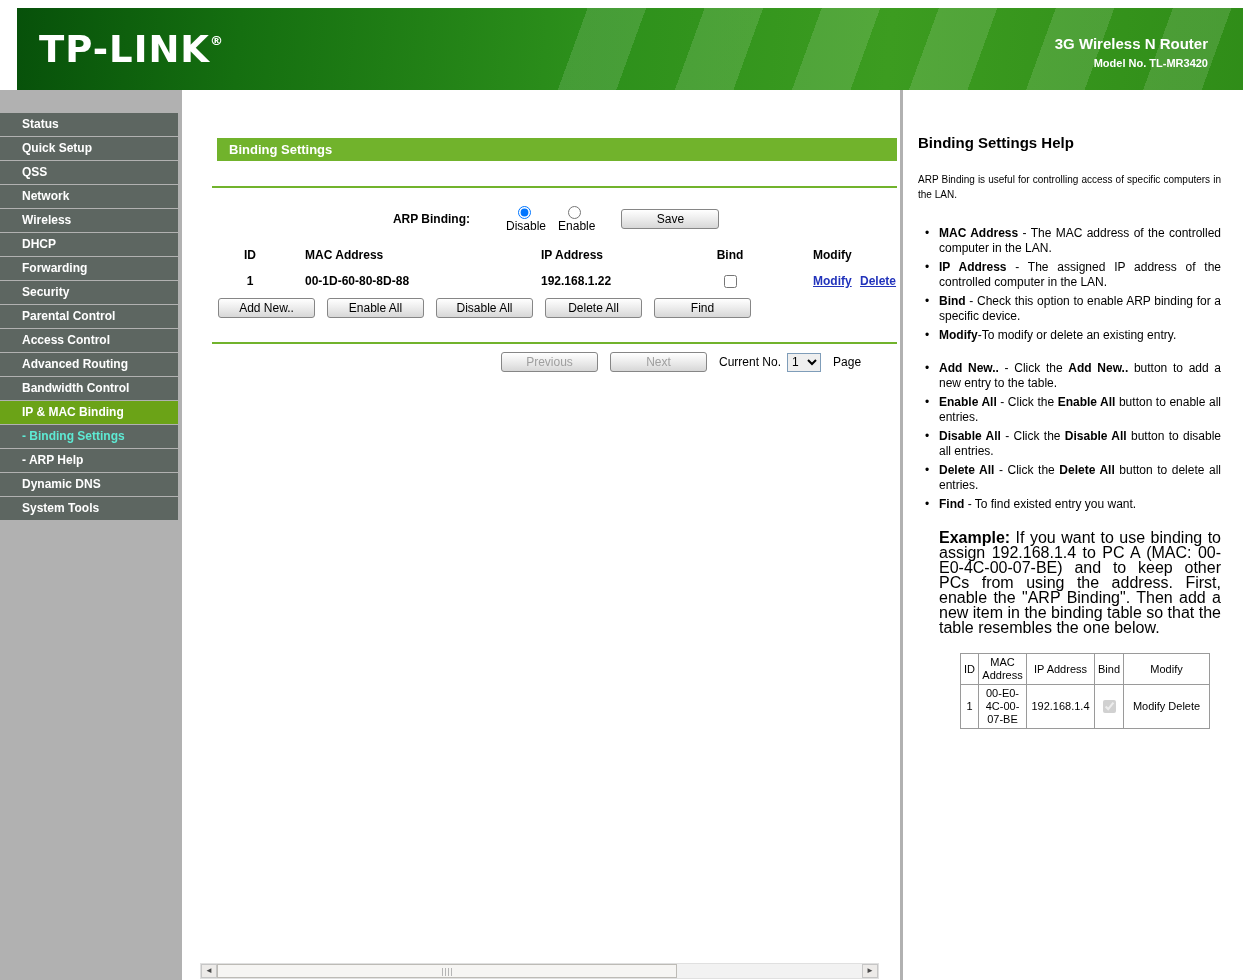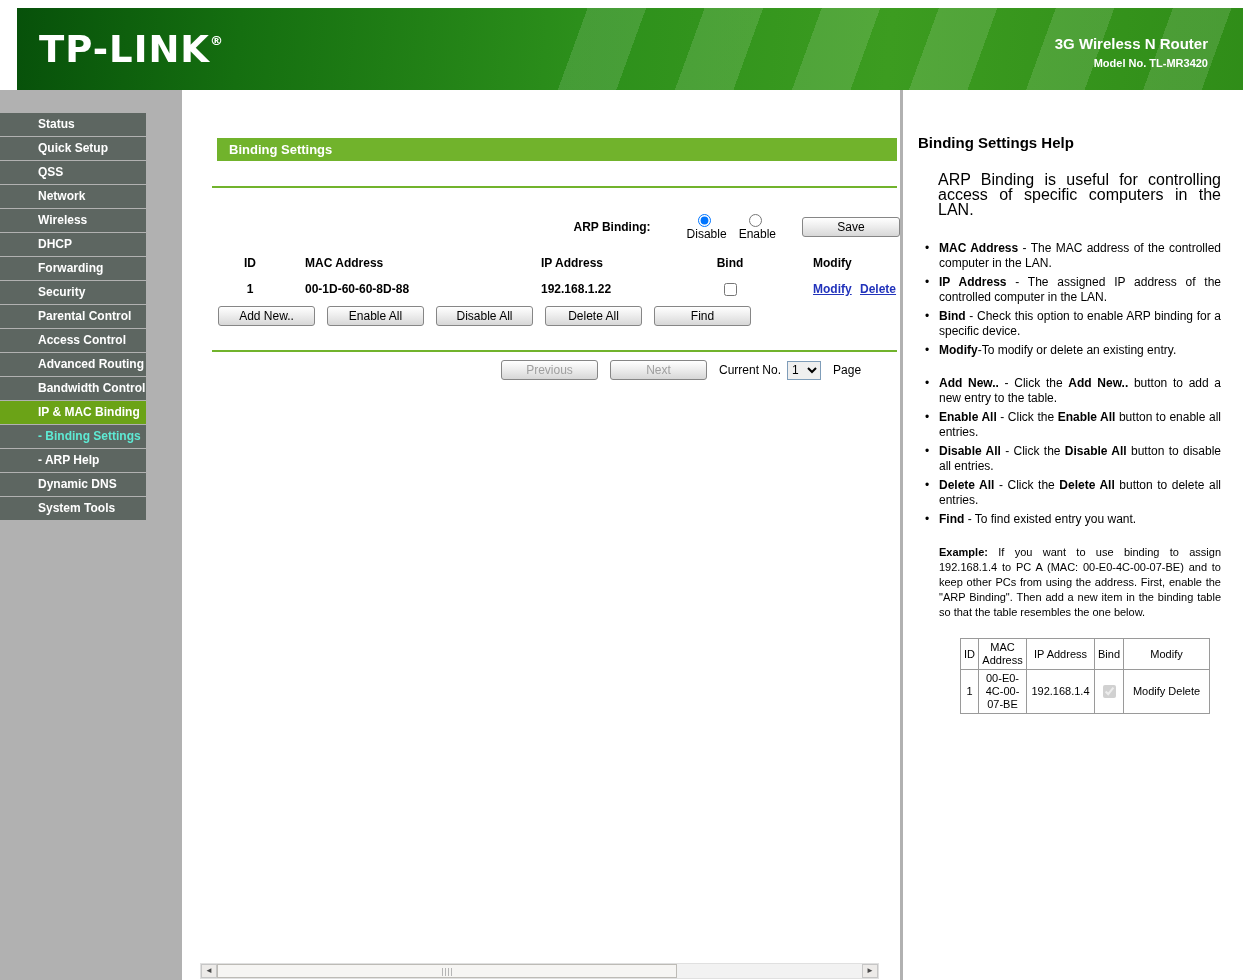--- a/index.html
+++ b/index.html
@@ -27,41 +27,41 @@
   }
   .logo sup { font-size:13px; position:relative; top:-4px; font-weight:bold; }
   .product-block { position:absolute; right:52px; top:27px; z-index:2; text-align:right; color:#fff; }
   .product-name { font-size:15px; font-weight:bold; }
   .product-model { font-size:11px; font-weight:bold; margin-top:5px; }
 
   
   .sidebar { position:absolute; top:90px; left:0; width:182px; height:890px; background:#b1b1b1; }
   .menu { padding-top:23px; }
   .menu-item {
-    width:146px; height:23px; line-height:23px; margin-bottom:1px;
+    width:178px; height:23px; line-height:23px; margin-bottom:1px;
     background:#5d6661; color:#ffffff; font-size:12px; font-weight:bold;
-    padding-left:38px; cursor:pointer; white-space:nowrap;
+    padding-left:22px; cursor:pointer; white-space:nowrap;
   }
   .menu-item.active-main { background:#6ba317; color:#ffffff; }
   .menu-item.active-sub { color:#5eead4; }
 
   
   .v-divider { position:absolute; top:90px; left:900px; width:3px; height:890px; background:#b1b1b1; }
 
   
   .main { position:absolute; top:90px; left:182px; width:718px; height:890px; background:#fff; }
   .panel-title {
     margin:48px 3px 0 35px; width:680px; height:23px; line-height:23px;
     background:#71b32c; color:#fff; font-size:13px; font-weight:bold; padding-left:12px;
   }
   .rule { margin-left:30px; width:685px; height:2px; background:#71b32c; }
   .rule1 { margin-top:25px; }
   .rule2 { margin-top:24px; }
 
-  .arp-row { margin-top:28px; height:22px; display:flex; align-items:center; font-size:12px;justify-content:flex-end; }
+  .arp-row { margin-top:20px; height:22px; display:flex; align-items:center; font-size:12px; }
   .arp-label { width:288px; text-align:right; font-weight:bold; }
   .radio-group { display:flex; align-items:center; margin-left:36px; }
   .radio-group input { margin:0 4px 0 0; }
   .radio-opt { display:flex; align-items:center; margin-right:12px;flex-direction:column; }
 
   .btn {
     height:20px; font-size:12px; font-family:inherit; color:#000;
     background:linear-gradient(#ffffff,#ececec 50%,#d7d7d7);
     border:1px solid #868686; border-radius:3px; padding:0 4px; cursor:pointer;
   }
@@ -103,27 +103,27 @@
   }
   .scroll-thumb::after {
     content:""; position:absolute; left:50%; top:3px; width:10px; height:8px; transform:translateX(-50%);
     background:repeating-linear-gradient(90deg,#b5b5b5 0 1px,transparent 1px 3px);
   }
 
   
   .help { position:absolute; top:90px; left:903px; width:340px; height:890px; background:#fff; }
   .help-inner { padding:44px 22px 0 15px; }
   .help-title { font-size:15px; font-weight:bold; }
-  .help-intro { margin-top:21px; font-size:16px; line-height:15px; text-align:justify;margin-left:20px; }
+  .help-intro { margin-top:21px; font-size:10px; line-height:15px; text-align:justify; }
   .bullets { margin-top:24px; }
   .bullet { display:flex; margin-bottom:4px; font-size:12px; line-height:15px; }
   .bullet.gap { margin-top:18px; }
   .bullet .dot { width:14px; margin-left:7px; flex:none; }
   .bullet .btxt { flex:1; text-align:justify; }
-  .example { margin:18px 0 0 21px; font-size:11px; line-height:15px; text-align:justify; }
+  .example { margin:18px 0 0 21px; font-size:16px; line-height:15px; text-align:justify; }
   .example b { font-weight:bold; }
   table.mini-table { margin:18px 0 0 42px; border-collapse:collapse; font-size:11px; }
   .mini-table th, .mini-table td {
     border:1px solid #9a9a9a; padding:2px 3px; text-align:center;
     font-weight:normal; vertical-align:middle; line-height:13px;
   }
   .m-id{width:18px;} .m-mac{width:48px;} .m-ip{width:68px;} .m-bind{width:24px;} .m-mod{width:86px;}
 </style>
 </head>
 <body>
@@ -184,21 +184,21 @@
     <tbody>
         <tr>
       <th class="col-id">ID</th>
       <th class="col-mac">MAC Address</th>
       <th class="col-ip">IP Address</th>
       <th class="col-bind">Bind</th>
       <th class="col-mod">Modify</th>
     </tr>
     <tr>
       <td class="col-id">1</td>
-      <td class="col-mac">00-1D-60-60-8D-88</td>
+      <td class="col-mac">00-1D-60-80-8D-88</td>
       <td class="col-ip">192.168.1.22</td>
       <td class="col-bind">
         <input type="checkbox" style="">
       </td>
       <td class="col-mod">
         <a class="link">Modify</a>
         <a class="link">Delete</a>
       </td>
     </tr>
   </tbody>

